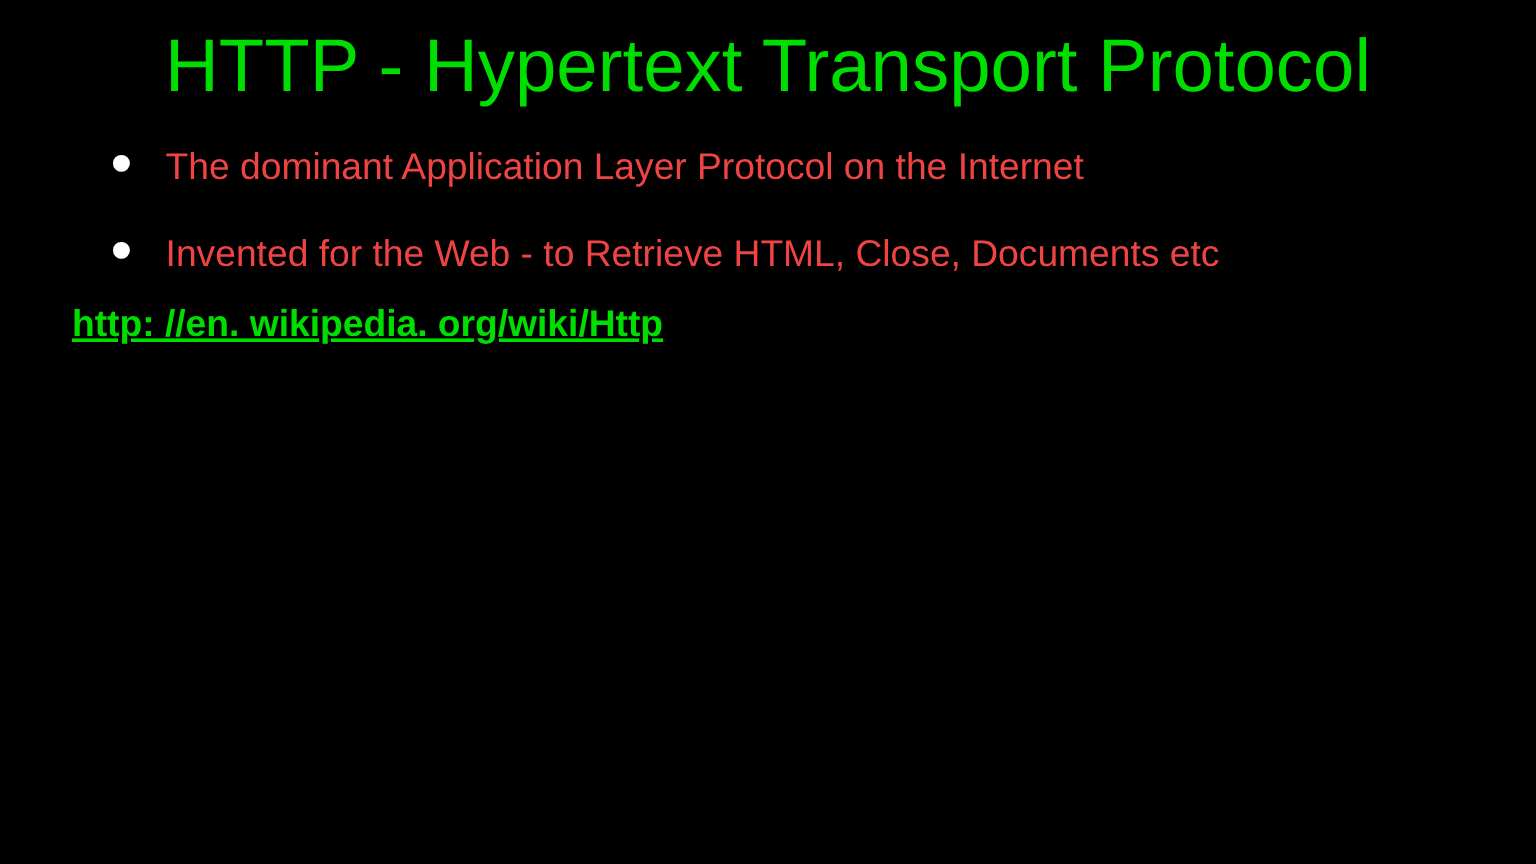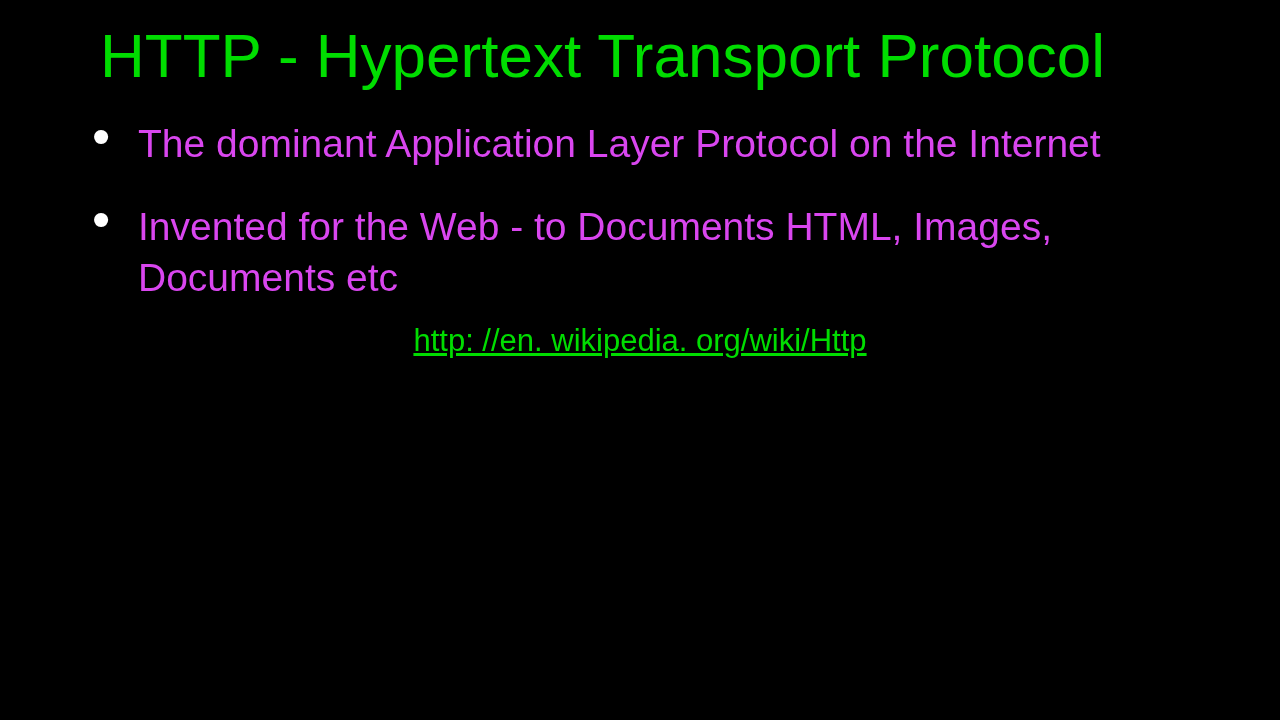--- a/index.html
+++ b/index.html
@@ -17,60 +17,60 @@
     .slide {
       width: 100%;
       height: 100%;
       padding: 20px 60px 20px 60px;
       position: relative;
     }
     .title {
       color: #00dd00;
       font-size: 62px;
       font-weight: normal;
-      text-align: left;
+      text-align: center;
       line-height: 1.15;
       margin-bottom: 28px;
       padding: 0 40px;
     }
     .bullets {
       list-style: none;
       padding-left: 50px;
     }
     .bullets li {
-      color: #d946ef;
-      font-size: 39px;
+      color: #ef4444;
+      font-size: 31px;
       line-height: 1.3;
       margin-bottom: 32px;
       position: relative;
       padding-left: 28px;
     }
     .bullets li::before {
       content: "•";
       position: absolute;
       left: -18px;
       top: -16px;
       font-size: 52px;
       color: #ffffff;
     }
     .link-row {
-      text-align: center;
       margin-top: -12px;
+      font-weight: bold;
     }
     .link {
       color: #00dd00;
       font-size: 31px;
       text-decoration: underline;
     }
   </style>
 </head>
 <body>
 
 <div class="slide">
   <h1 class="title">HTTP - Hypertext Transport Protocol</h1>
   <ul class="bullets">
     <li>The dominant Application Layer Protocol on the Internet</li>
-    <li>Invented for the Web - to Documents HTML,  Images, Documents etc</li>
+    <li>Invented for the Web - to Retrieve HTML,  Close, Documents etc</li>
   </ul>
   <div class="link-row">
     <a class="link">http: //en. wikipedia. org/wiki/Http</a>
   </div>
 </div>
 
 </body></html>

